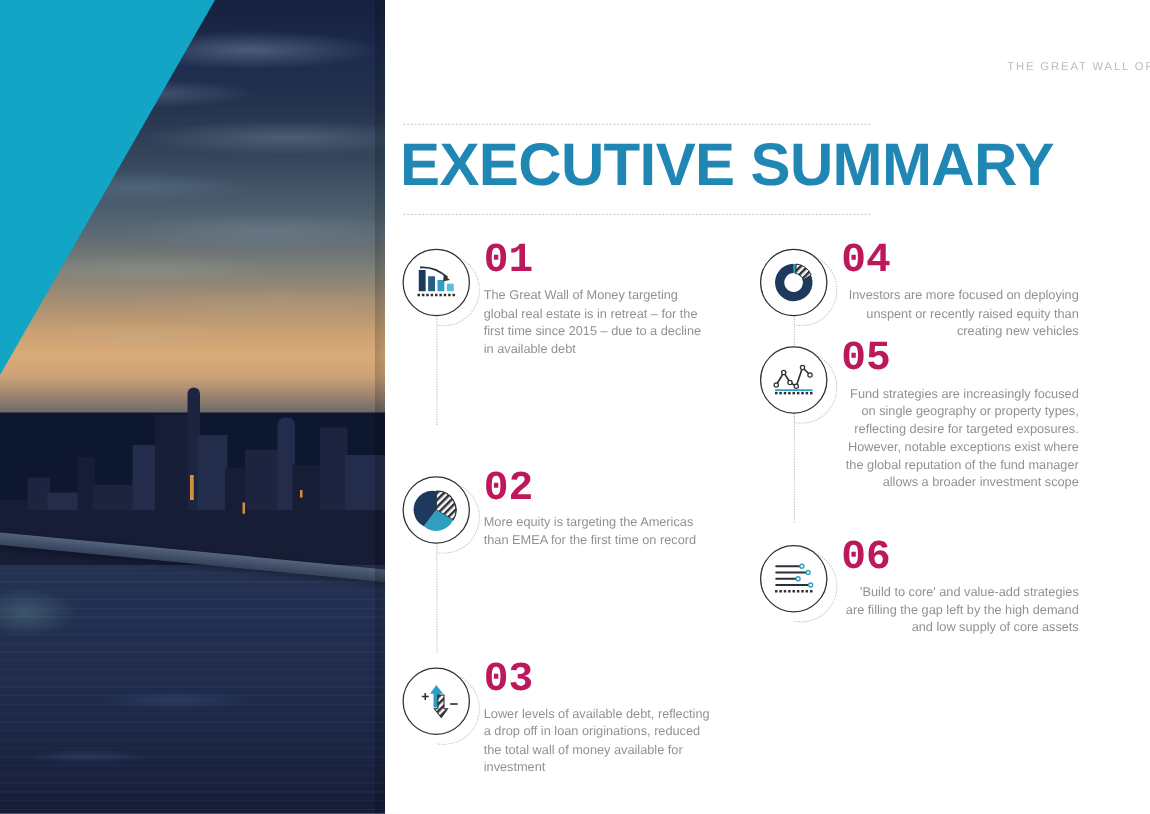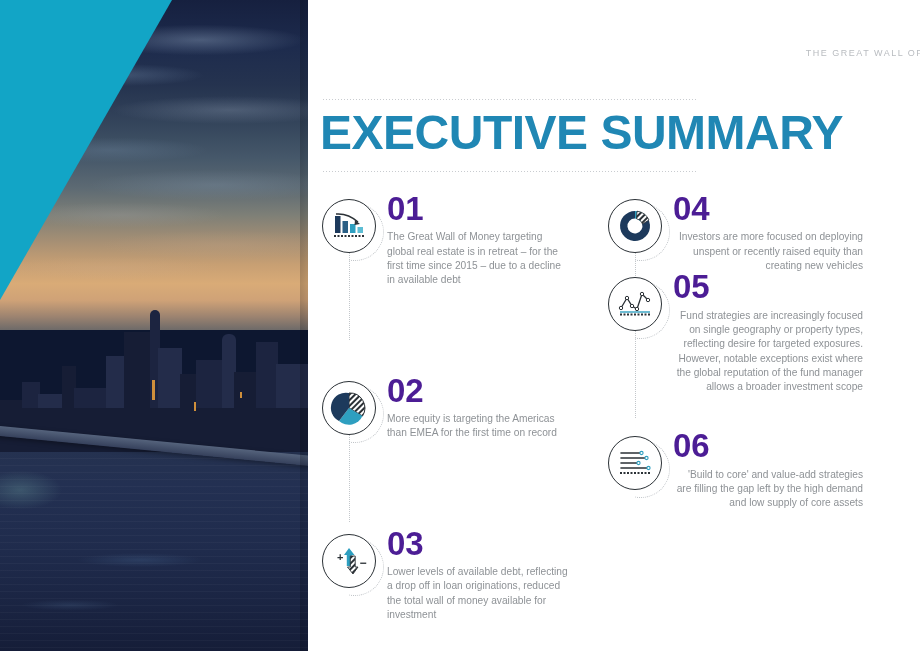--- a/index.html
+++ b/index.html
@@ -130,22 +130,22 @@
     clip-path: polygon(40% 0, 120% 0, 120% 120%, 40% 120%);
   }
   .badge .gfx { position:absolute; left:0; top:0; width:54px; height:54px; z-index:3; }
 
   .connector {
     position:absolute; left:27px; width:0; border-left:1.5px dotted #c3c7cb;
   }
 
   .body { flex:1; padding-left:11px; }
   .num {
-    font-size:33px; font-weight:bold; color:#4c1d95;
-    line-height:0.86; letter-spacing:0px;
+    font-size:33px; font-weight:bold; color:#be185d;
+    line-height:0.86; letter-spacing:0px;font-family:Liberation Mono, monospace;
   }
   .txt {
     margin-top:7px;
     font-size:10.2px; line-height:14.3px; color:#8e9296;
     max-width:182px;
   }
   #col-right .txt { max-width:190px;text-align:right; }
 </style>
 </head>
 <body>

